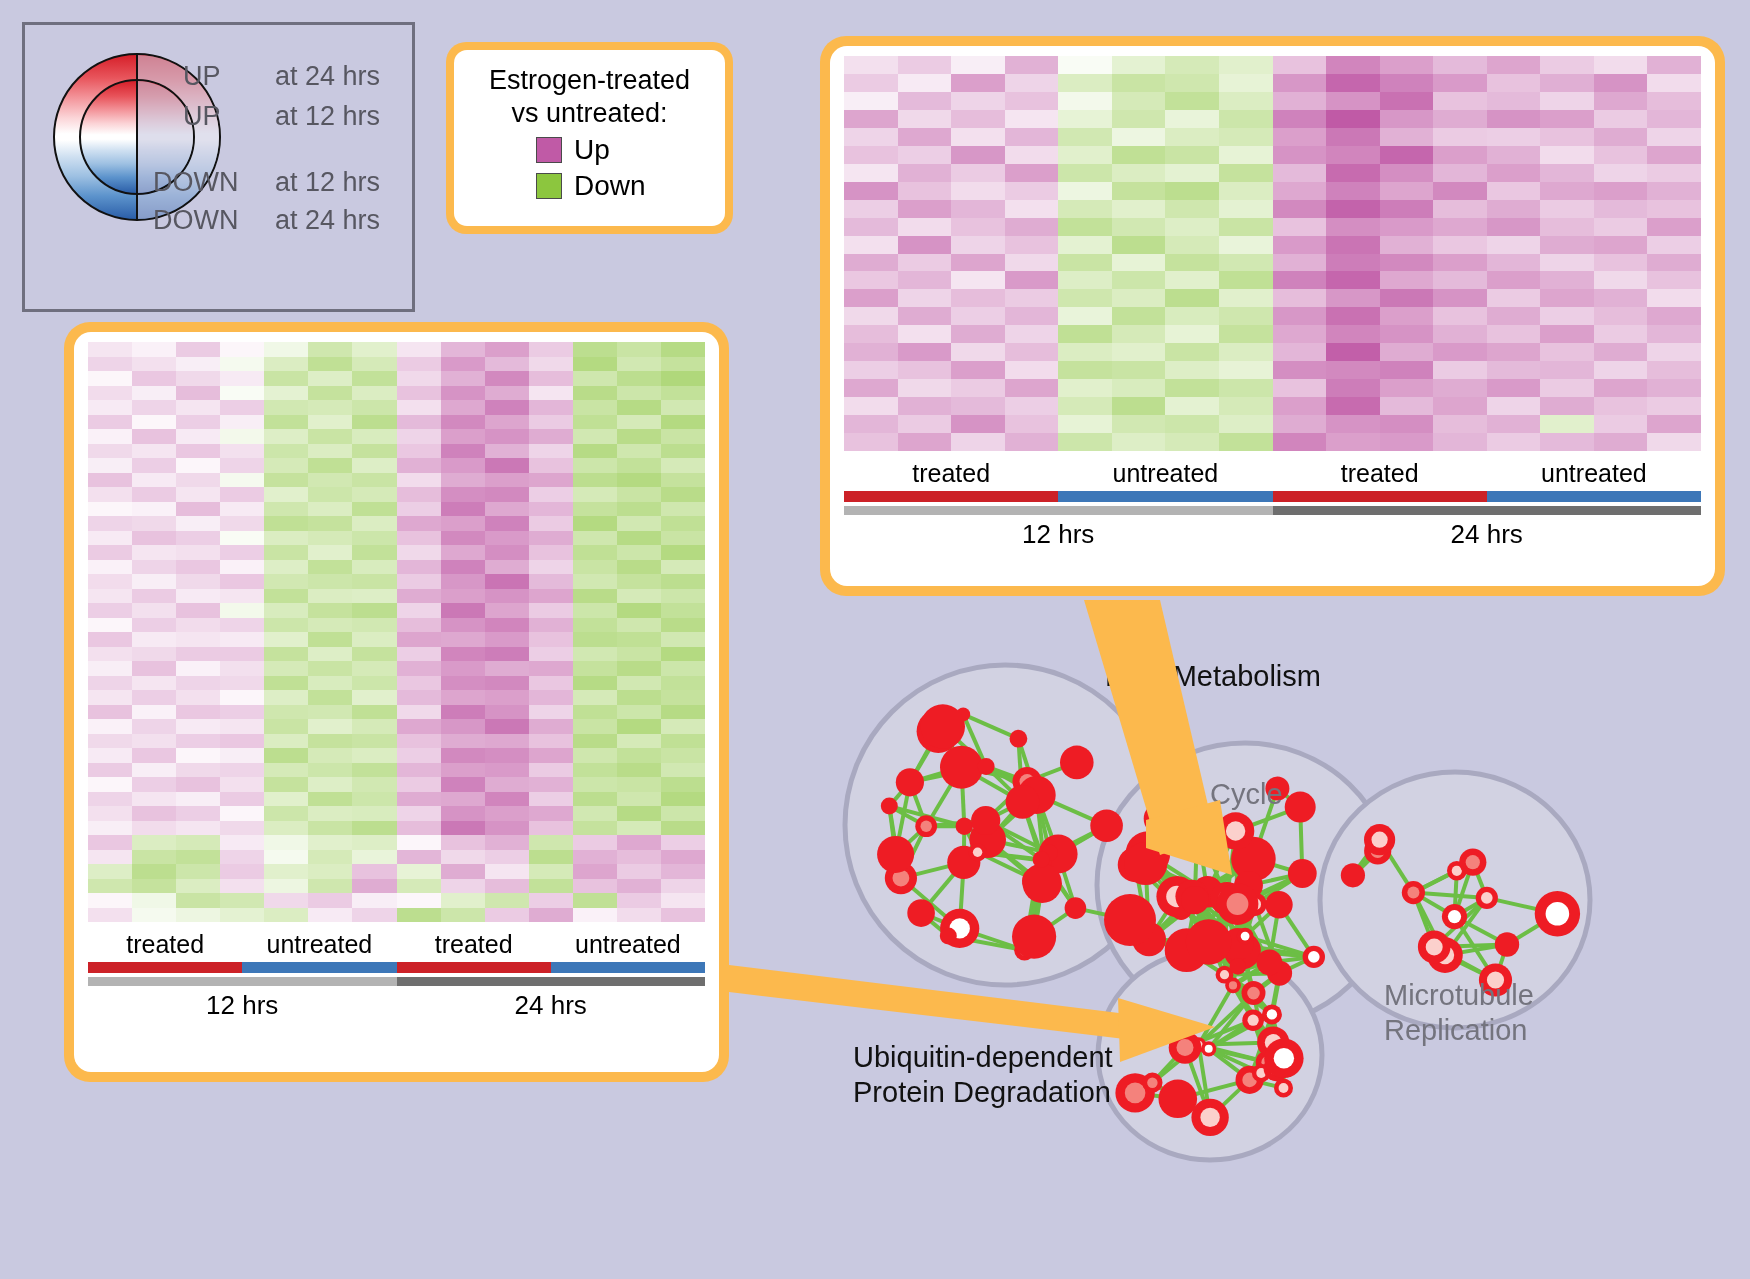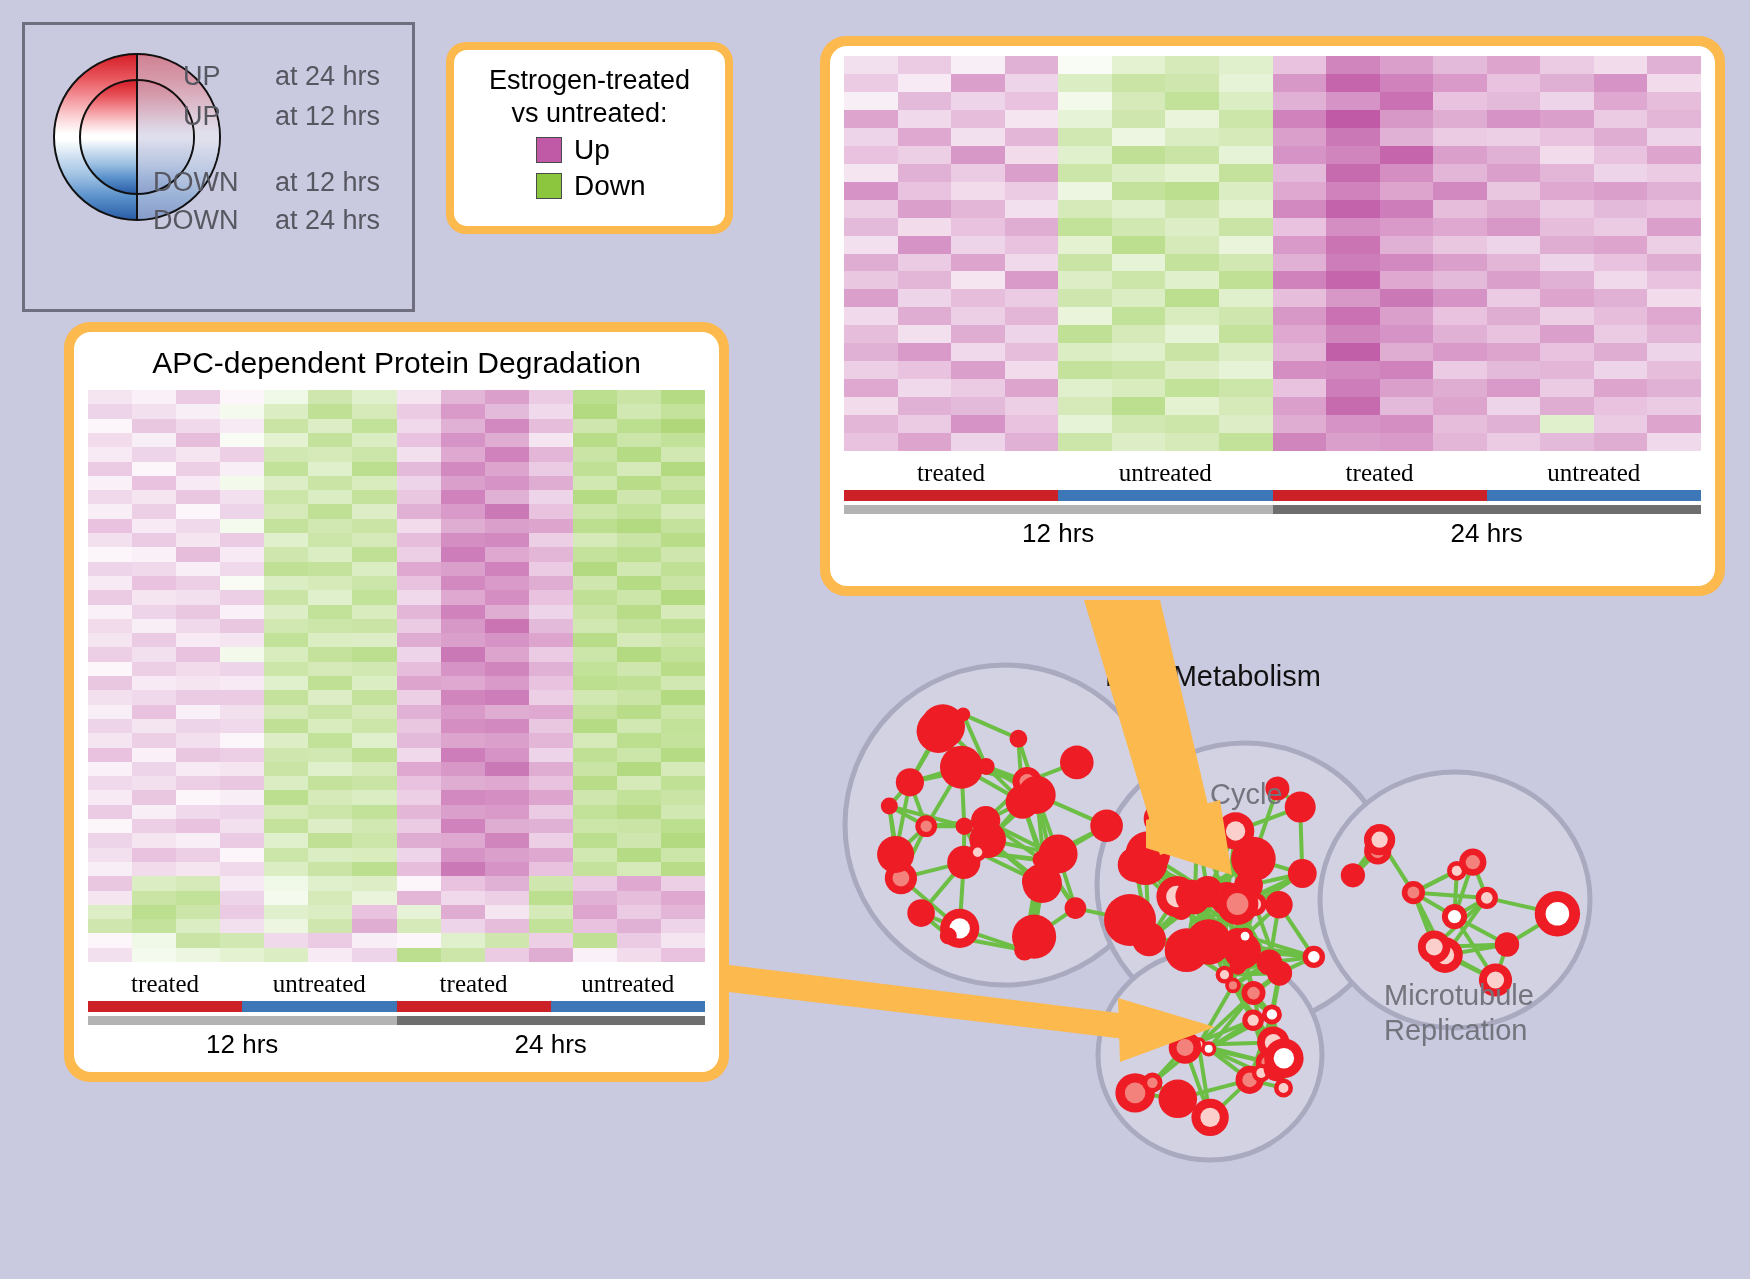--- a/index.html
+++ b/index.html
@@ -69,21 +69,21 @@
 
   
   .panel{position:absolute;background:#fcb94d;border-radius:26px;padding:10px;box-sizing:border-box;}
   .panel .inner{width:100%;height:100%;background:#fff;border-radius:17px;box-sizing:border-box;
                 padding:10px 14px 12px 14px;display:flex;flex-direction:column;}
   .panel-title{font-size:30px;color:#000;text-align:center;margin:4px 0 10px 0;}
   .hm{display:grid;width:100%;gap:0;line-height:0;}
   .hm i{display:block;width:100%;height:100%;}
 
   .axis{margin-top:8px;}
-  .axis-labels{display:grid;grid-template-columns:repeat(4,1fr);font-family:Liberation Serif, serif;}
+  .axis-labels{display:grid;grid-template-columns:repeat(4,1fr);}
   .axis-labels span{text-align:center;font-size:25px;color:#000;}
   .tbar{display:grid;grid-template-columns:repeat(4,1fr);height:11px;margin-top:3px;}
   .tbar i{display:block;height:100%;}
   .gbar{display:grid;grid-template-columns:repeat(2,1fr);height:9px;margin-top:4px;}
   .gbar i{display:block;height:100%;}
   .hrs{display:grid;grid-template-columns:repeat(2,1fr);margin-top:4px;}
   .hrs span{text-align:center;font-size:26px;color:#000;}
 
   #panel-replication{left:820px;top:36px;width:905px;height:560px;}
   #panel-apc{left:64px;top:322px;width:665px;height:760px;}
@@ -520,21 +520,20 @@
         <div class="hrs" id="hrs-replication">
             <span>12 hrs</span>
             <span>24 hrs</span>
           </div>
       </div>
     </div>
   </div>
 
   <div class="panel" id="panel-apc">
     <div class="inner">
-      <div class="panel-title">APC-dependent Protein Degradation</div>
       <div class="hm" id="hm-apc" style="grid-template-columns: repeat(14, 1fr); grid-template-rows: repeat(40, 1fr); height: 580px;">
           <i style="background: rgb(245, 229, 241);"></i>
           <i style="background: rgb(250, 241, 248);"></i>
           <i style="background: rgb(235, 203, 227);"></i>
           <i style="background: rgb(252, 246, 250);"></i>
           <i style="background: rgb(240, 248, 231);"></i>
           <i style="background: rgb(207, 231, 174);"></i>
           <i style="background: rgb(225, 240, 204);"></i>
           <i style="background: rgb(245, 229, 241);"></i>
           <i style="background: rgb(227, 182, 216);"></i>
@@ -1609,20 +1608,24 @@
           <circle cx="405.0" cy="300.0" r="14.0" fill="#ee1c24"></circle>
         </g>
     </svg>
 
     <div class="net-label dark" style="left:315px;top:60px;">DNA Metabolism</div>
     <div class="net-label grey" style="left:362px;top:178px;">Cell Cycle</div>
     <div class="net-label grey" style="left:594px;top:378px;line-height:1.2;">
       <div>Microtubule</div>
       <div>Replication</div>
     </div>
+    <div class="net-label dark" style="left:63px;top:440px;line-height:1.2;">
+      <div>Ubiquitin-dependent</div>
+      <div>Protein Degradation</div>
+    </div>
   </div>
 
   <svg id="arrows">
     <path d="M1084 600 L1160 600 L1215 835 L1160 855 Z" fill="#fcb94d"></path>
     <path d="M1146 820 L1220 800 L1232 875 L1146 848 Z" fill="#fcb94d"></path>
     <path d="M729 965 L1135 1015 L1133 1040 L729 992 Z" fill="#fcb94d"></path>
     <path d="M1118 998 L1215 1027 L1120 1062 Z" fill="#fcb94d"></path>
   </svg>
 
 </div>

